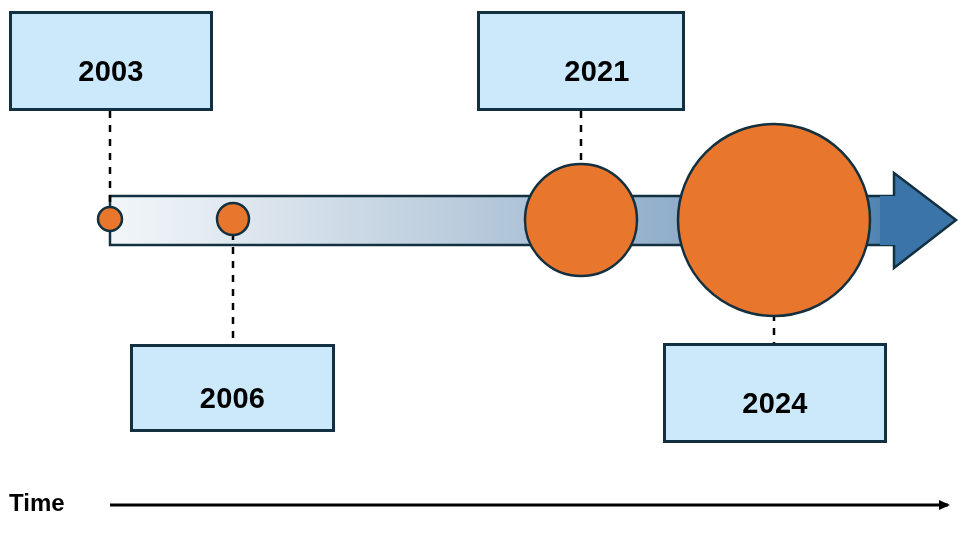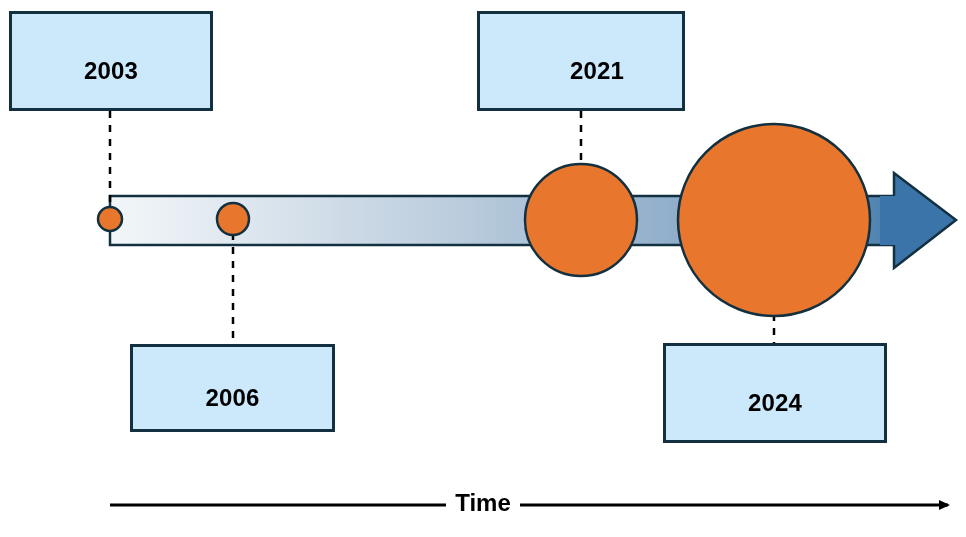--- a/index.html
+++ b/index.html
@@ -28,40 +28,40 @@
     border: 3px solid #12303f;
     display: flex;
     flex-direction: column;
     align-items: center;
     justify-content: center;
     color: #000000;
     font-weight: bold;
     line-height: 1.25;
   }
   .callout .year {
-    font-size: 24px;
+    font-size: 29px;
     letter-spacing: 0.2px;
     margin-top: 20px;
   }
   .callout .compounds {
     font-size: 25px;
     letter-spacing: 0.2px;
     margin-top: 6px;
   }
   #box-2003 { left: 9px;  top: 11px;  width: 204px; height: 100px; }
   #box-2021 { left: 477px; top: 11px; width: 208px; height: 100px; padding-left: 32px; }
   #box-2006 { left: 130px; top: 344px; width: 205px; height: 88px; }
   #box-2024 { left: 663px; top: 343px; width: 224px; height: 100px; gap: 10px; }
 
   .time-label {
     position: absolute;
     left: 0;
     top: 489px;
     width: 966px;
-    text-align: center;
+    text-align: left;
     font-size: 24px;
     font-weight: bold;
     color: #000000;
     pointer-events: none;
   }
   .time-label span {
     background: #ffffff;
     padding: 0 9px;
   }
 </style>

